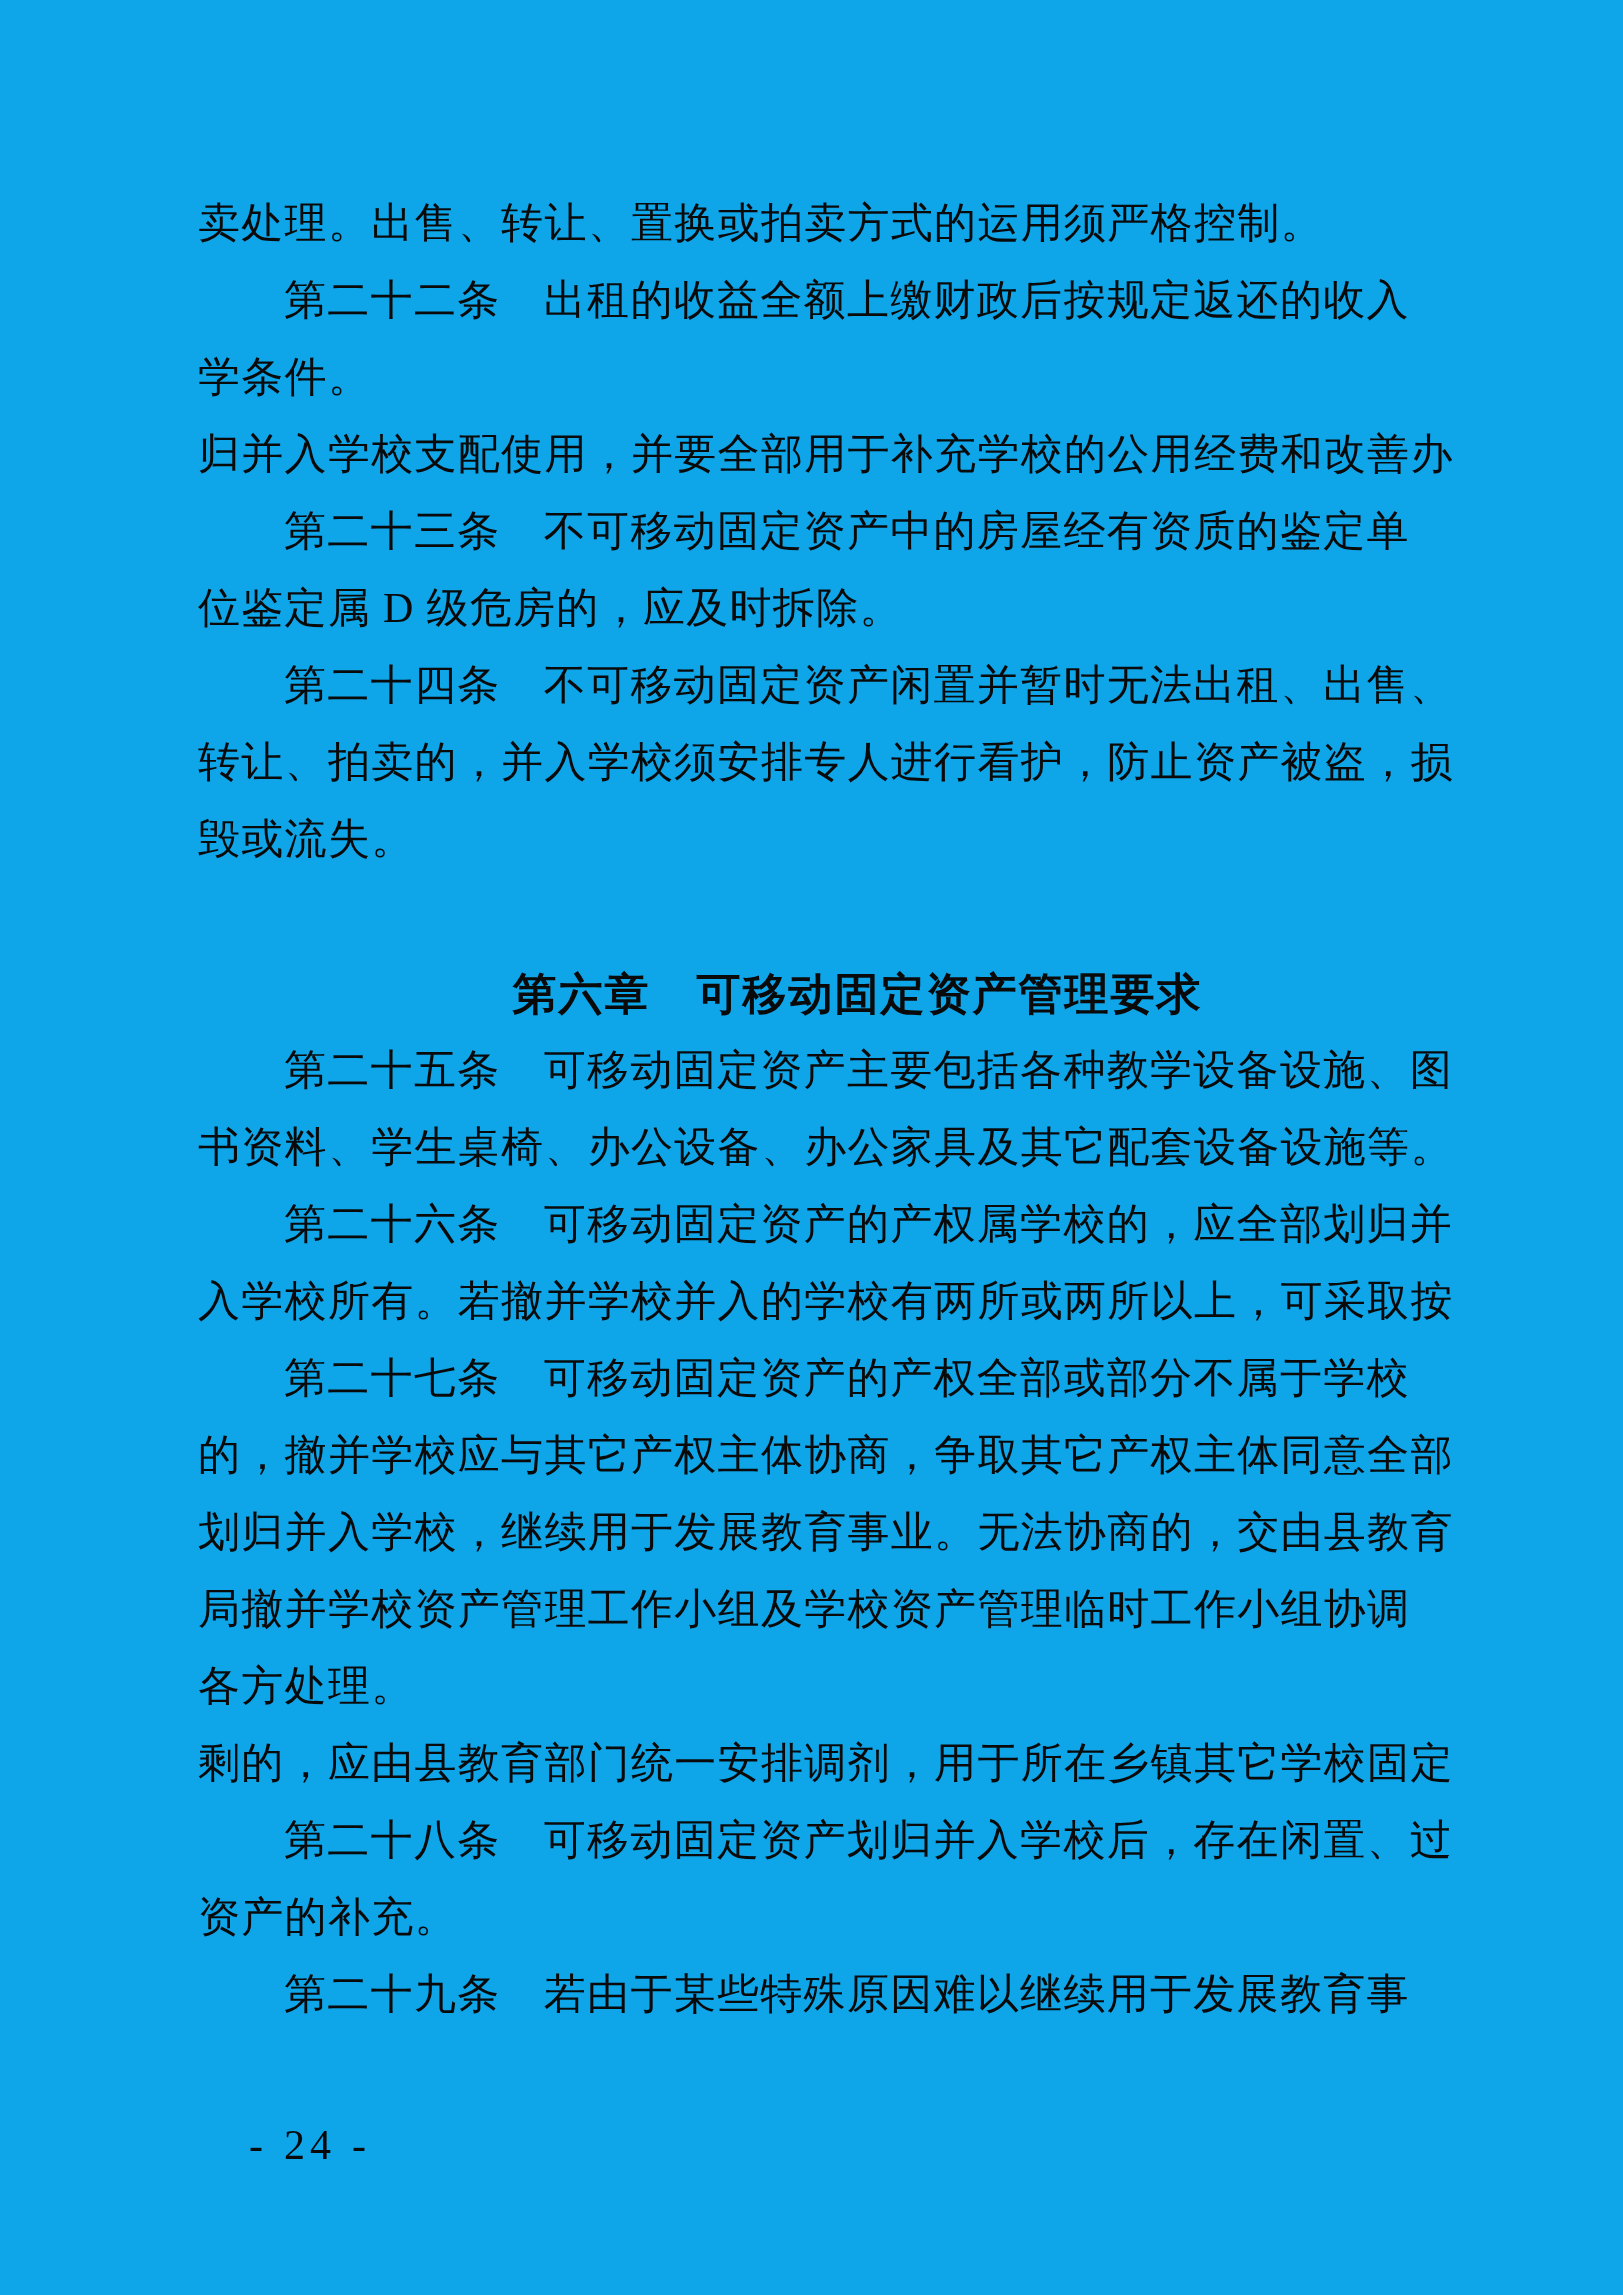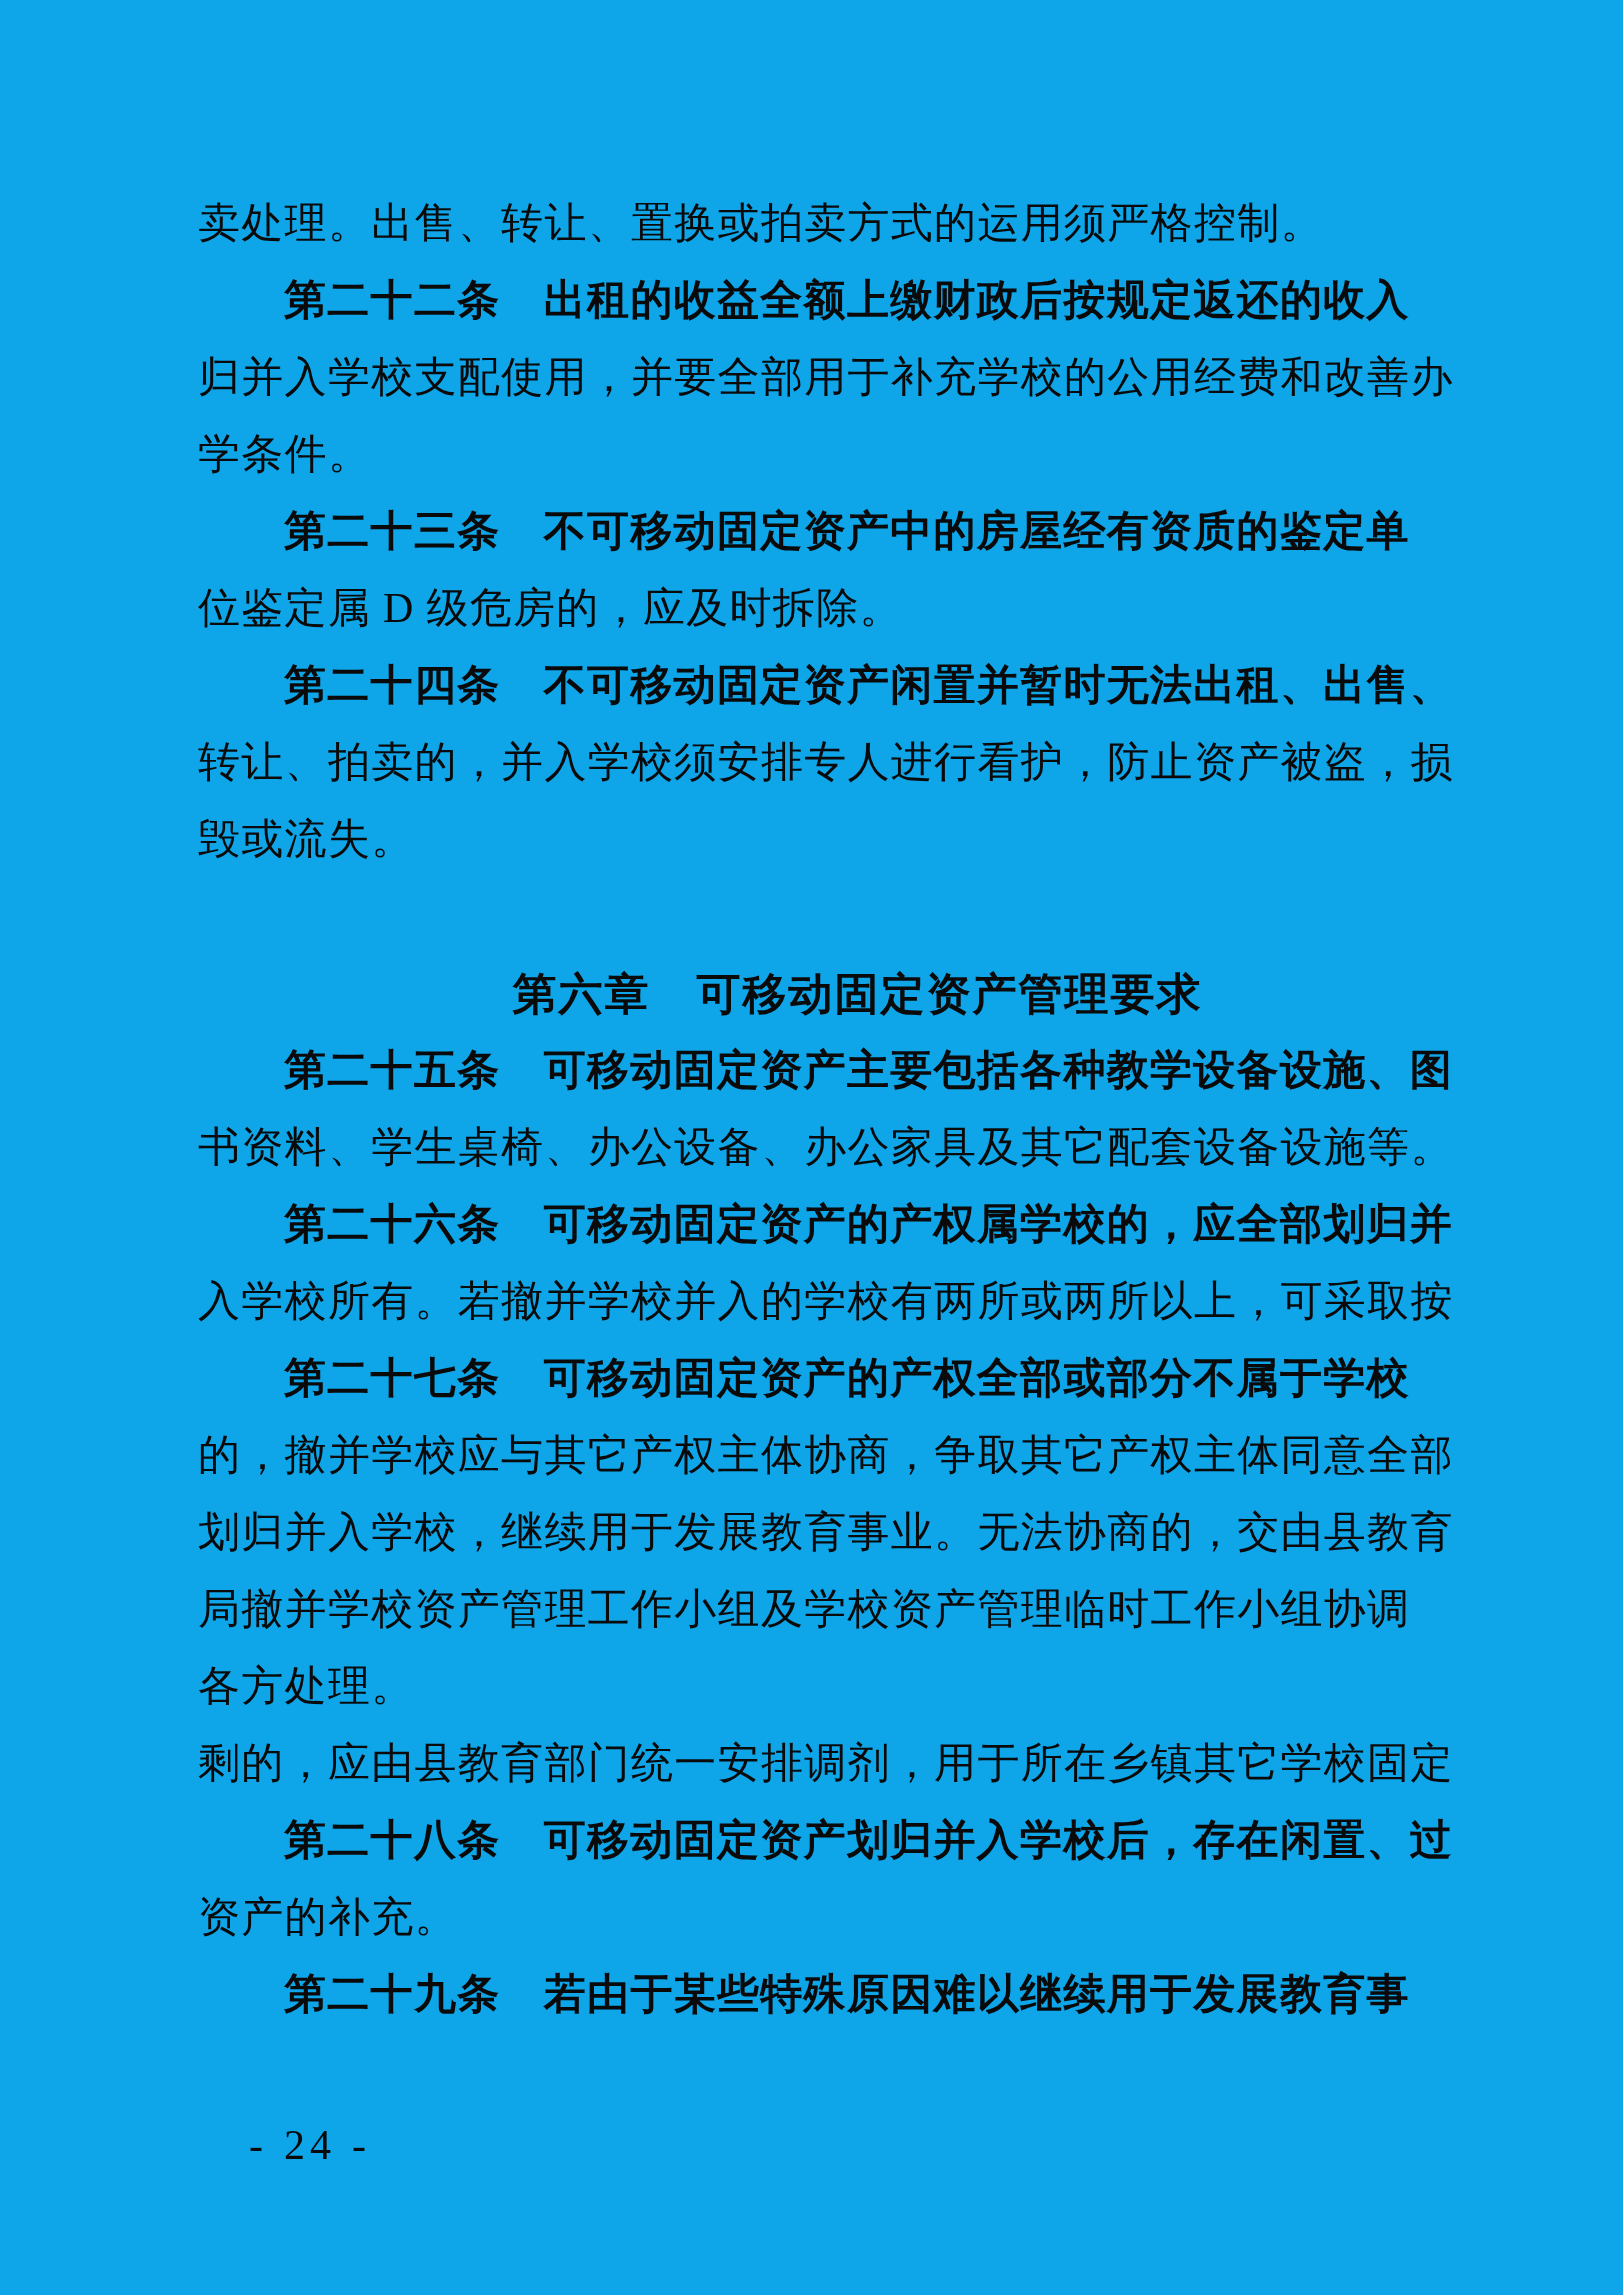--- a/index.html
+++ b/index.html
@@ -24,21 +24,20 @@
   }
   .line {
     font-size: 42px;
     line-height: 77px;
     height: 77px;
     white-space: nowrap;
     letter-spacing: 1.3px;
   }
   .line.indent {
     text-indent: 86px;
-    font-weight: bold;
   }
   .line.heading {
     margin-top: 77px;
     text-indent: 86px;
     font-family: "DejaVu Sans", "Liberation Sans", sans-serif;
     font-weight: bold;
     font-size: 44px;
     letter-spacing: 2px;
     text-align: center;
   }
@@ -53,22 +52,22 @@
     color: #0a0a0a;
   }
 </style>
 </head>
 <body>
 
 <div class="page">
   <div class="content">
     <div class="line">卖处理。出售、转让、置换或拍卖方式的运用须严格控制。</div>
     <div class="line indent">第二十二条　出租的收益全额上缴财政后按规定返还的收入</div>
+    <div class="line">学条件。</div>
     <div class="line">归并入学校支配使用，并要全部用于补充学校的公用经费和改善办</div>
-    <div class="line">学条件。</div>
     <div class="line indent">第二十三条　不可移动固定资产中的房屋经有资质的鉴定单</div>
     <div class="line">位鉴定属 D 级危房的，应及时拆除。</div>
     <div class="line indent">第二十四条　不可移动固定资产闲置并暂时无法出租、出售、</div>
     <div class="line">转让、拍卖的，并入学校须安排专人进行看护，防止资产被盗，损</div>
     <div class="line">毁或流失。</div>
     <div class="line heading">第六章　可移动固定资产管理要求</div>
     <div class="line indent">第二十五条　可移动固定资产主要包括各种教学设备设施、图</div>
     <div class="line">书资料、学生桌椅、办公设备、办公家具及其它配套设备设施等。</div>
     <div class="line indent">第二十六条　可移动固定资产的产权属学校的，应全部划归并</div>
     <div class="line">入学校所有。若撤并学校并入的学校有两所或两所以上，可采取按</div>

